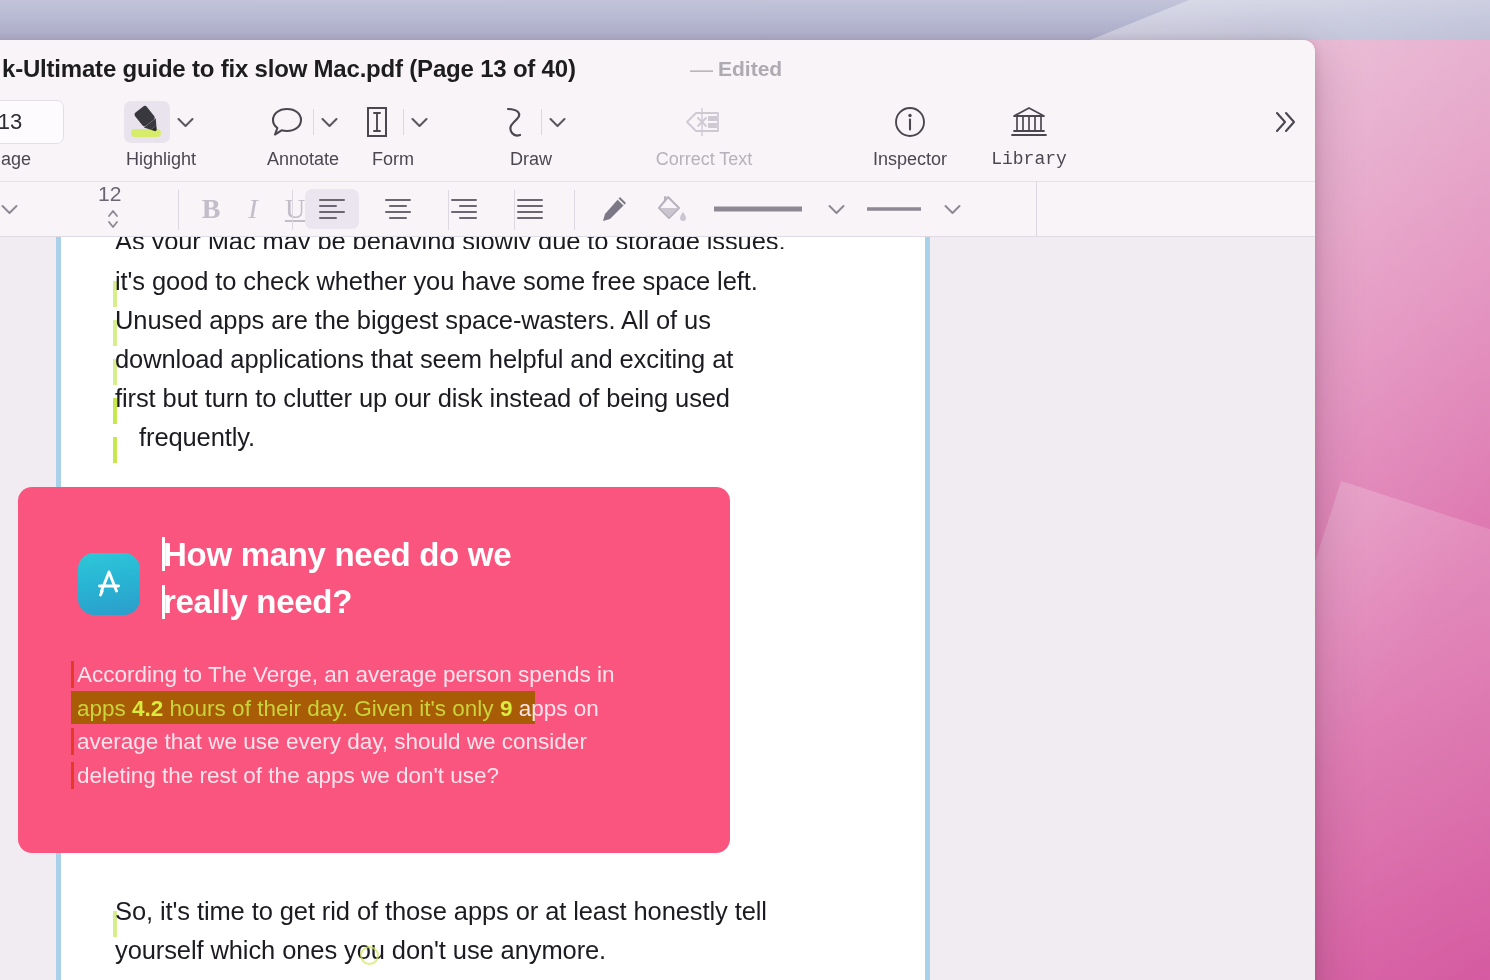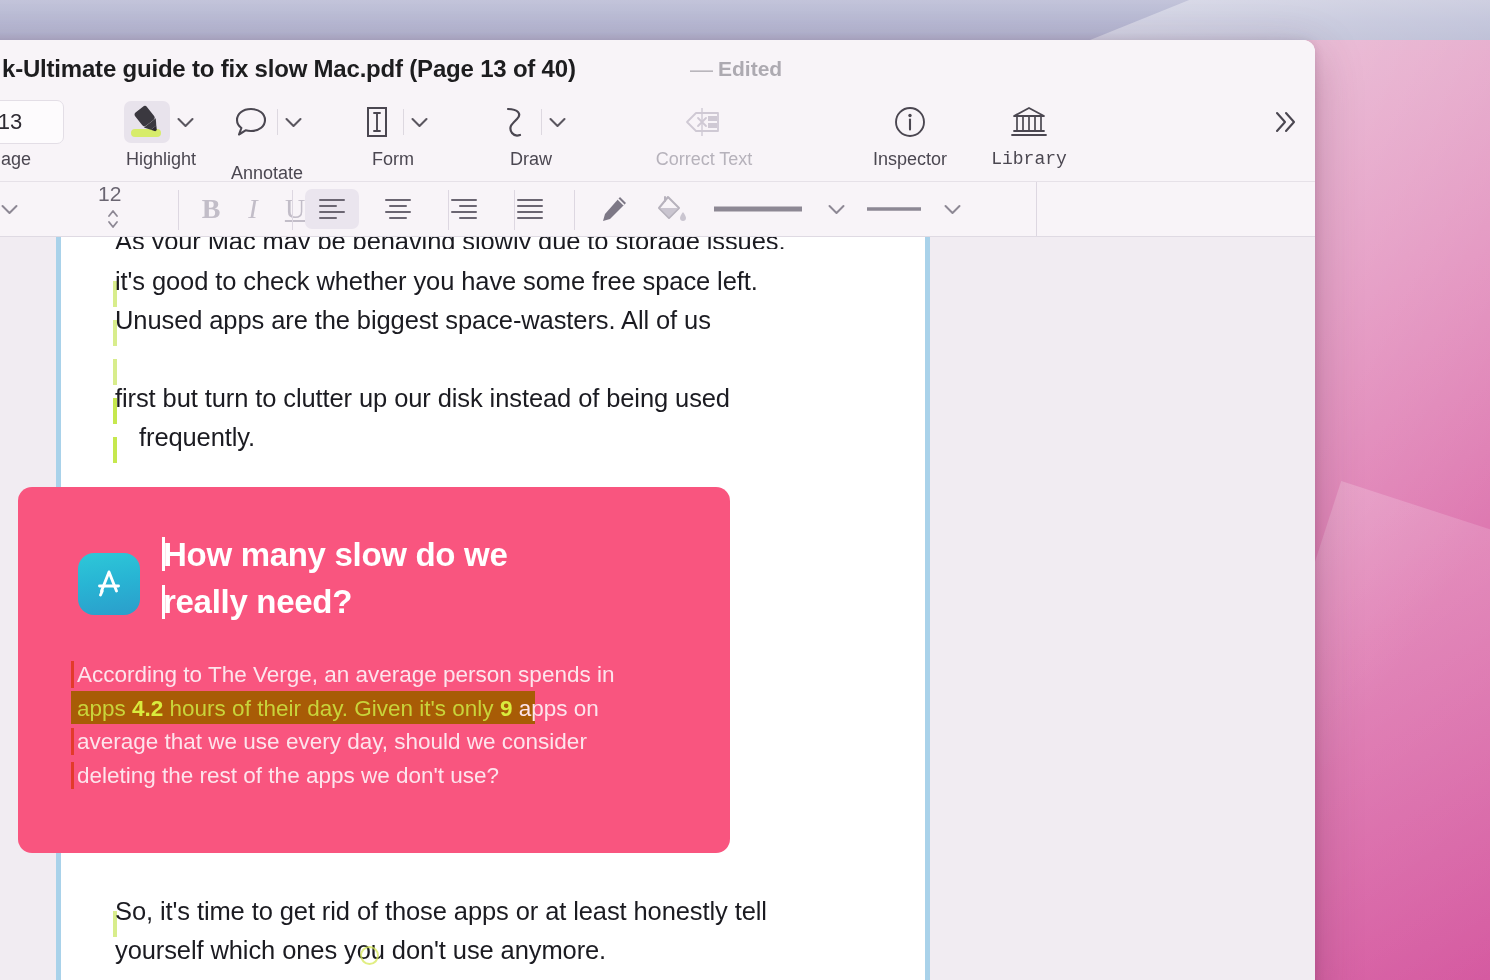--- a/index.html
+++ b/index.html
@@ -261,21 +261,21 @@
         </div>
         <div class="chev">
           <svg width="17" height="11" viewBox="0 0 17 11">
             <path d="M1.5 2 L8.5 9 L15.5 2" fill="none" stroke="#5a565f" stroke-width="2.1" stroke-linecap="round" stroke-linejoin="round"></path>
           </svg>
         </div>
       </div>
       <div class="tool-label">Highlight</div>
     </div>
 
-    <div class="tool-group" style="left:328px;width:118px;justify-content:space-between;">
+    <div class="tool-group" style="left:364px;width:118px;">
       <div class="tool-icons">
         <div class="icon-btn">
           <svg width="34" height="32" viewBox="0 0 34 32">
             <path d="M17 3 C25.5 3 31 8 31 14 C31 20 25.5 25 17 25 C15 25 13.2 24.8 11.6 24.3 L5 28.5 L7.4 22 C4.6 19.9 3 17.2 3 14 C3 8 8.5 3 17 3 Z" fill="none" stroke="#4b4751" stroke-width="2.1" stroke-linejoin="round"></path>
           </svg>
         </div>
         <div class="vsep"></div>
         <div class="chev">
           <svg width="17" height="11" viewBox="0 0 17 11">
             <path d="M1.5 2 L8.5 9 L15.5 2" fill="none" stroke="#5a565f" stroke-width="2.1" stroke-linecap="round" stroke-linejoin="round"></path>
@@ -482,36 +482,37 @@
 
         <div class="leftmark dim" style="left:52px;top:44px;"></div>
         <div class="leftmark dim" style="left:52px;top:83px;"></div>
         <div class="leftmark dim" style="left:52px;top:122px;"></div>
         <div class="leftmark" style="left:52px;top:161px;"></div>
         <div class="leftmark" style="left:52px;top:200px;"></div>
 
         <div class="doc-line" style="left:54px;top:-10px;overflow:hidden;height:22px;">As your Mac may be behaving slowly due to storage issues,</div>
         <div class="doc-line" style="left:54px;top:30px;">it's good to check whether you have some free space left.</div>
         <div class="doc-line" style="left:54px;top:69px;">Unused apps are the biggest space-wasters. All of us</div>
+        <div class="doc-line" style="left:54px;top:108px;">download applications that seem helpful and exciting at</div>
         <div class="doc-line" style="left:54px;top:147px;">first but turn to clutter up our disk instead of being used</div>
         <div class="doc-line" style="left:54px;top:186px;margin-left:24px;">frequently.</div>
 
         <div id="callout">
           <div id="appstore-icon">
             <svg width="40" height="40" viewBox="0 0 40 40">
               <path d="M20 8 L27.5 27 M20 8 L12.5 27" stroke="#ffffff" stroke-width="2.9" stroke-linecap="round" fill="none"></path>
               <path d="M10.5 22 h19" stroke="#ffffff" stroke-width="2.9" stroke-linecap="round"></path>
               <path d="M11.5 31 L13.3 27" stroke="#ffffff" stroke-width="2.9" stroke-linecap="round"></path>
             </svg>
           </div>
 
           <div class="title-mark" style="top:50px;"></div>
           <div class="title-mark" style="top:98px;"></div>
           <div id="callout-title">
-            <span>How many slow do we</span><br>
+            <span>How many need do we</span><br>
             <span>really need?</span>
           </div>
 
           <div id="callout-body">
             <div class="cb-line">
               <span class="cb-mark"></span>
               <span>According to The Verge, an average person spends in</span>
             </div>
             <div class="cb-line">
               <span class="hl-band"></span>

